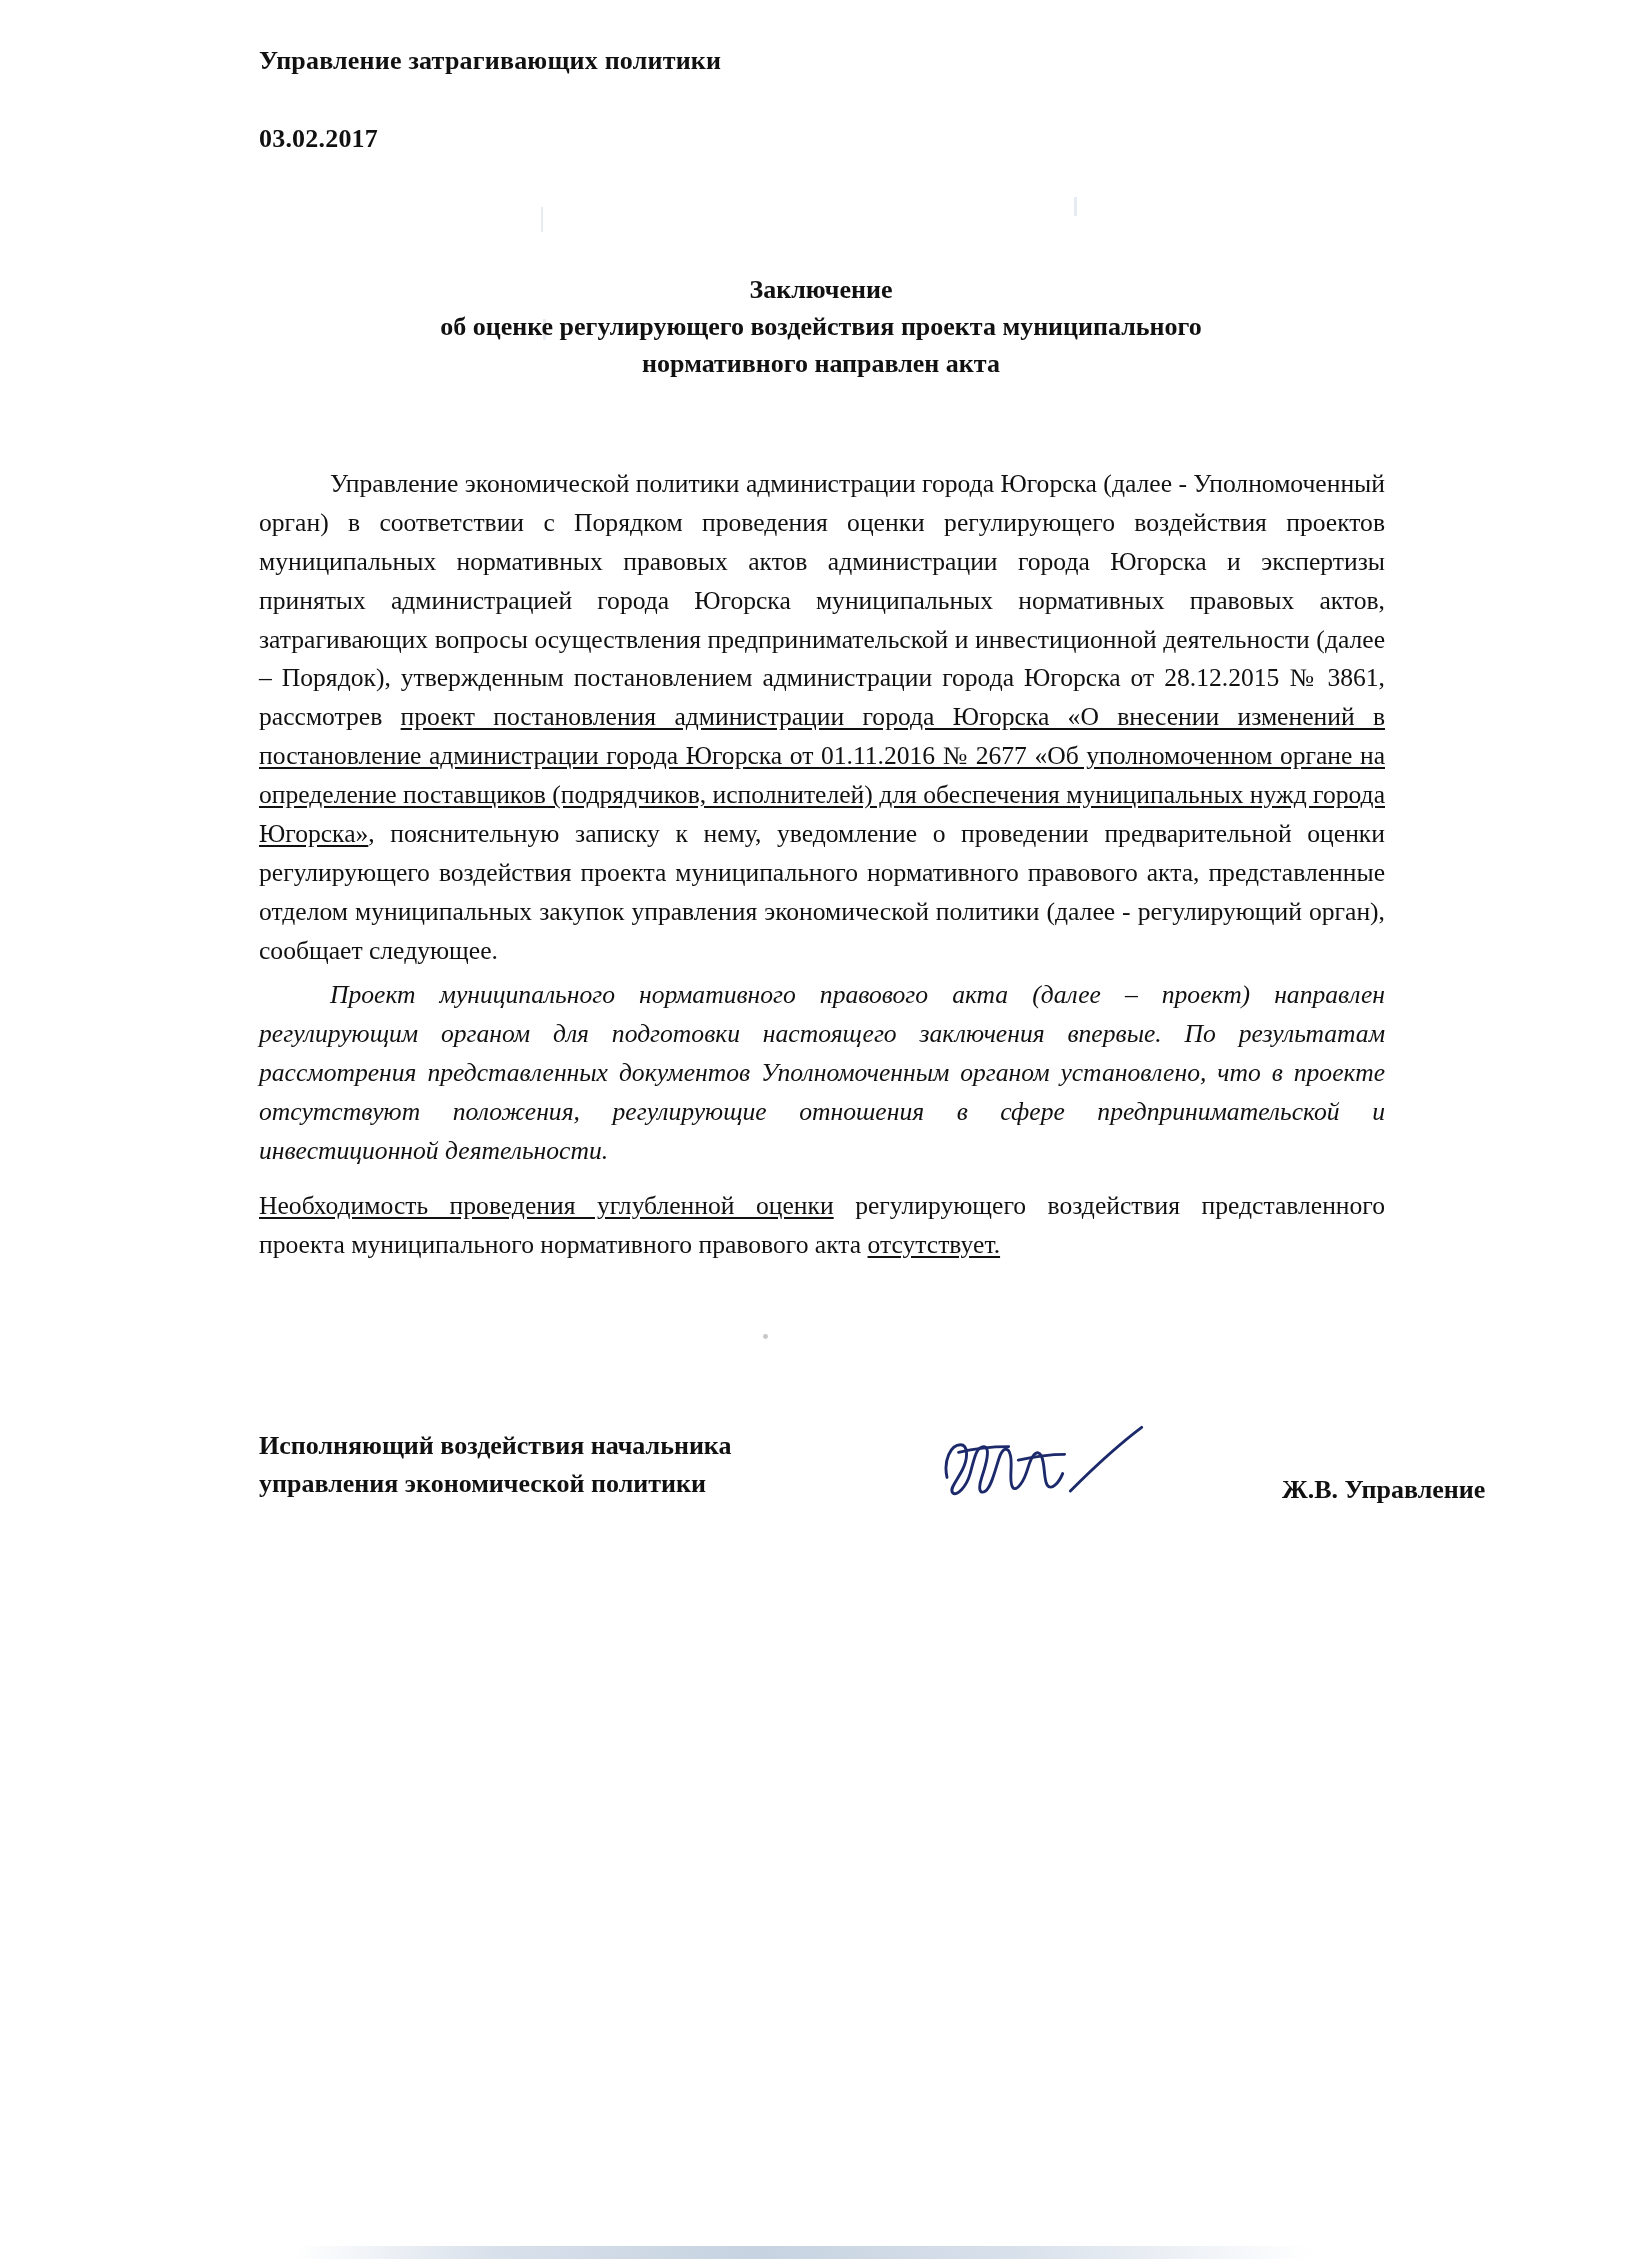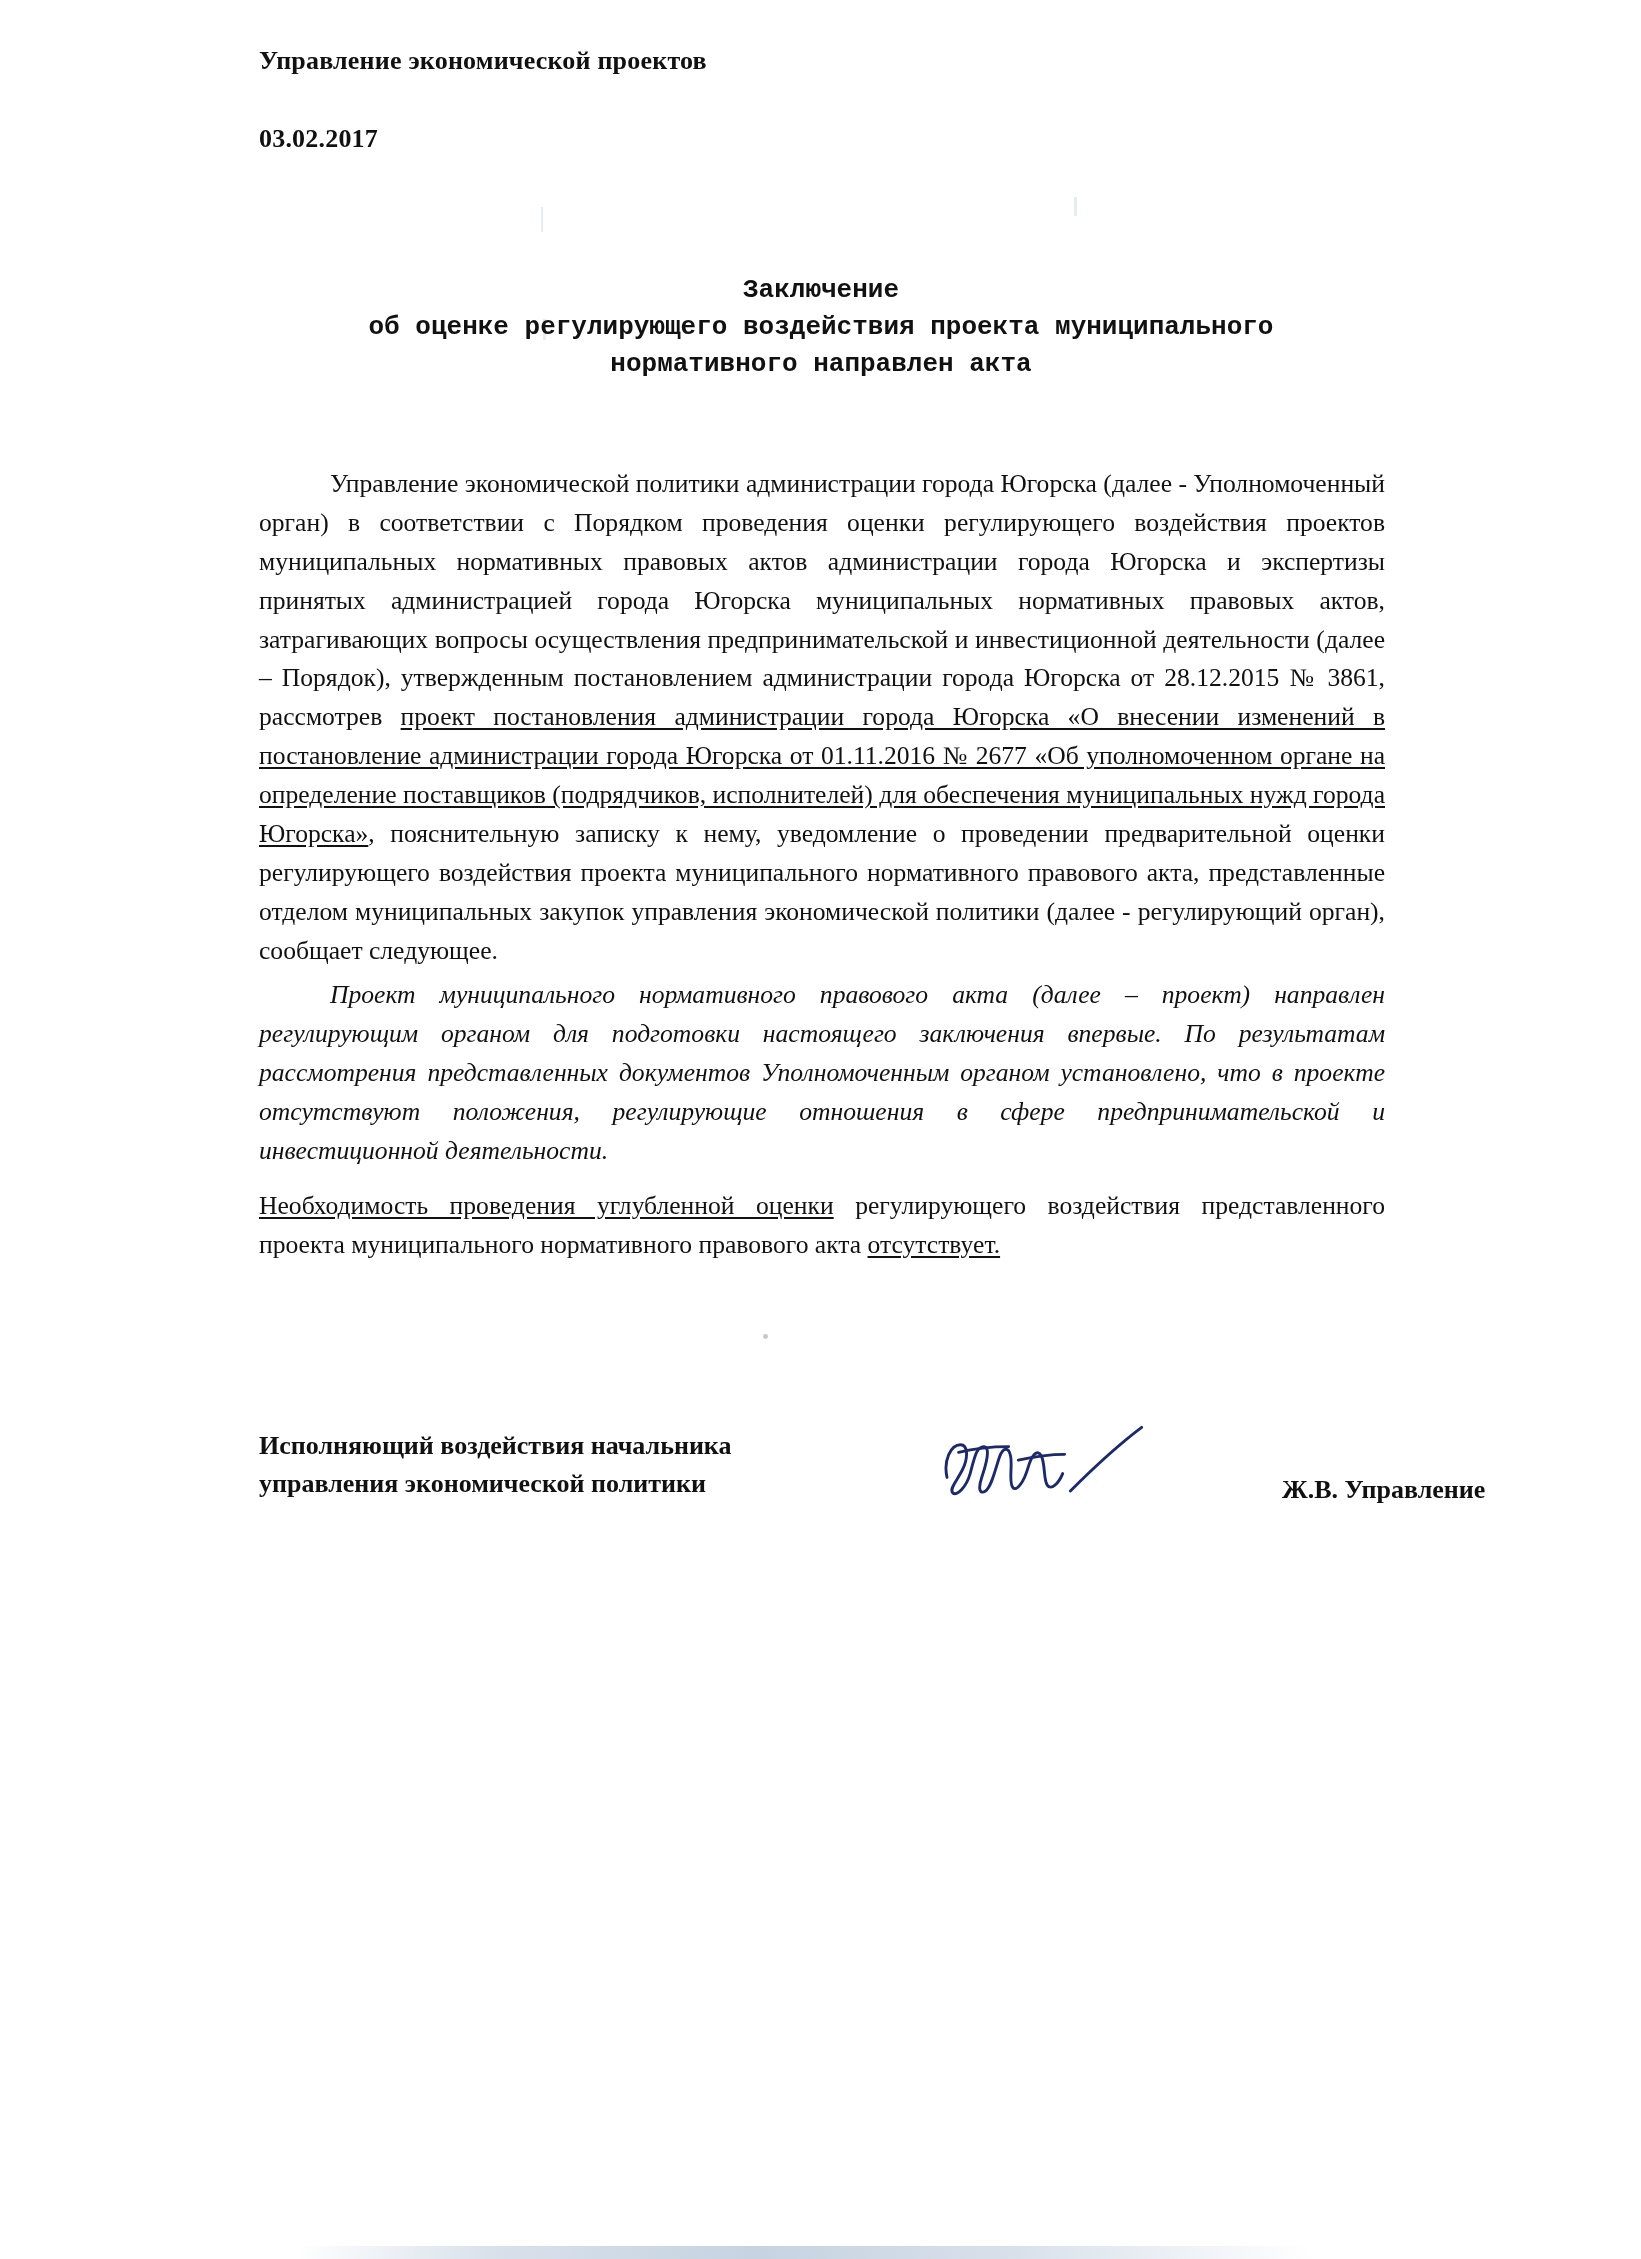--- a/index.html
+++ b/index.html
@@ -38,21 +38,20 @@
     left: 259px;
     top: 272px;
     width: 1124px;
     text-align: center;
     font-size: 26px;
     font-weight: bold;
     line-height: 1.42;
   }
   .title-block div {
     white-space: nowrap;
-    font-family: Liberation Mono, monospace;
   }
   .body-block {
     position: absolute;
     left: 259px;
     top: 465px;
     width: 1126px;
     font-size: 25.6px;
     line-height: 1.52;
     text-align: justify;
     text-justify: inter-word;
@@ -121,21 +120,21 @@
 </head>
 <body>
 
 <div class="page">
 
   <div class="scan-streak" style="left:541px; top:207px; width:1.9px; height:25px;"></div>
   <div class="scan-streak" style="left:1074px; top:197px; width:2.9px; height:19.3px;"></div>
   <div class="scan-streak" style="left:543px; top:319px; width:2.9px; height:21px;"></div>
   <div class="scan-dot" style="left:763px; top:1334px; width:4.8px; height:4.8px;"></div>
 
-  <div class="dept-line">Управление экономической проектов</div>
+  <div class="dept-line">Управление затрагивающих политики</div>
 
   <div class="date-line">03.02.2017</div>
 
   <div class="title-block">
     <div>Заключение</div>
     <div>об оценке регулирующего воздействия проекта муниципального</div>
     <div>нормативного направлен акта</div>
   </div>
 
   <div class="body-block">

